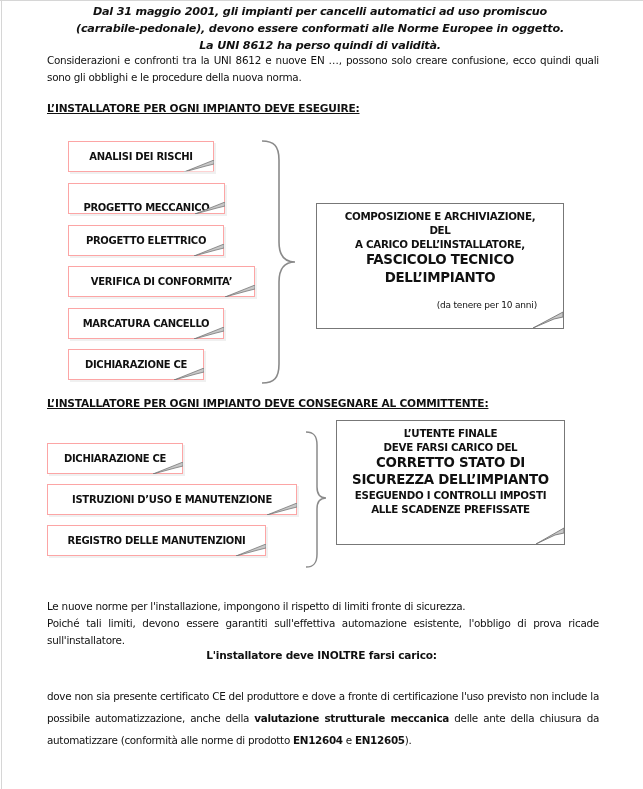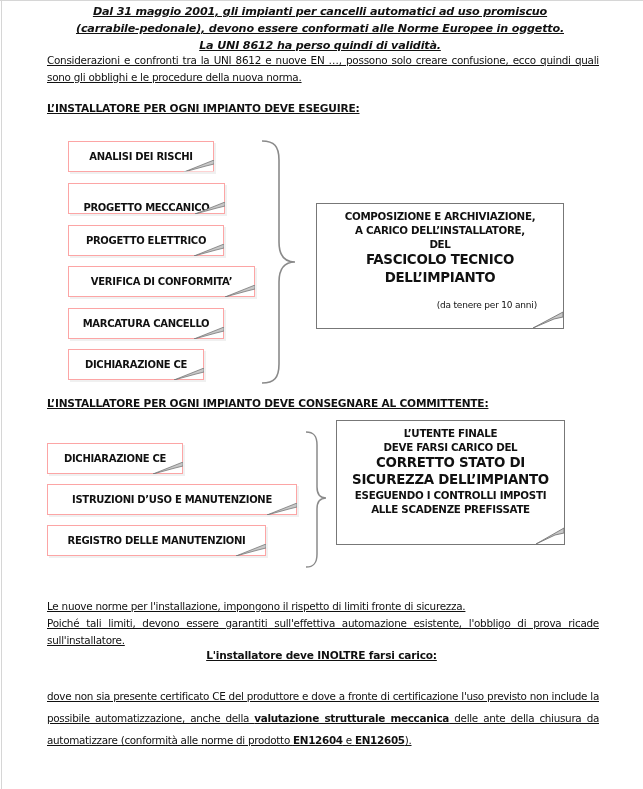--- a/index.html
+++ b/index.html
@@ -4,21 +4,21 @@
 <style>
   html, body { margin:0; padding:0; }
   body {
     width:643px; height:789px; position:relative; overflow:hidden;
     background:#ffffff;
     font-family:"DejaVu Sans", sans-serif;
     color:#111;
   }
   .page-edge-top { position:absolute; left:0; top:0; width:643px; height:1px; background:#d6d6d6; }
   .page-edge-left { position:absolute; left:1px; top:0; width:1px; height:789px; background:#d6d6d6; }
-  .abs { position:absolute;text-decoration:underline; }
+  .abs { position:absolute; }
   .intro {
     left:40px; top:3px; width:560px; text-align:center;
     font-style:italic; font-weight:bold; font-size:11.2px; line-height:17px;
     letter-spacing:-0.2px;
   }
   .para {
     left:47px; width:552px; font-size:10.4px; line-height:17px; text-align:justify;
     letter-spacing:-0.25px;
   }
   .heading {
@@ -107,22 +107,22 @@
   </div>
 </div>
 
 <svg class="bracket" style="left:258px; top:138px;" width="42" height="248" viewBox="0 0 42 248">
   <path d="M4,3 C16,3 21,8 21,22 L21,104 C21,117 26,124 37,124 C26,124 21,131 21,144 L21,226 C21,240 16,245 4,245" fill="none" stroke="#8a8a8a" stroke-width="1.6"></path>
 </svg>
 
 <div class="big-box" style="left:316px; top:203px; width:248px; height:126px;">
   <div style="padding-top:5px;">
     <div class="bb-small">COMPOSIZIONE E ARCHIVIAZIONE,</div>
+    <div class="bb-small">DEL</div>
     <div class="bb-small">A CARICO DELL’INSTALLATORE,</div>
-    <div class="bb-small">DEL</div>
     <div class="bb-large">FASCICOLO TECNICO</div>
     <div class="bb-large">DELL’IMPIANTO</div>
   </div>
   <div class="bb-note">(da tenere per 10 anni)</div>
   <svg class="fold" width="32" height="18" viewBox="0 0 32 18">
       <polygon points="1,17 31,1 31,6 22,8" fill="#c8c8c8" stroke="#777" stroke-width="0.9"></polygon>
     </svg>
 </div>
 
 <div class="abs heading" style="top:397px;">L’INSTALLATORE PER OGNI IMPIANTO DEVE CONSEGNARE AL COMMITTENTE:</div>

